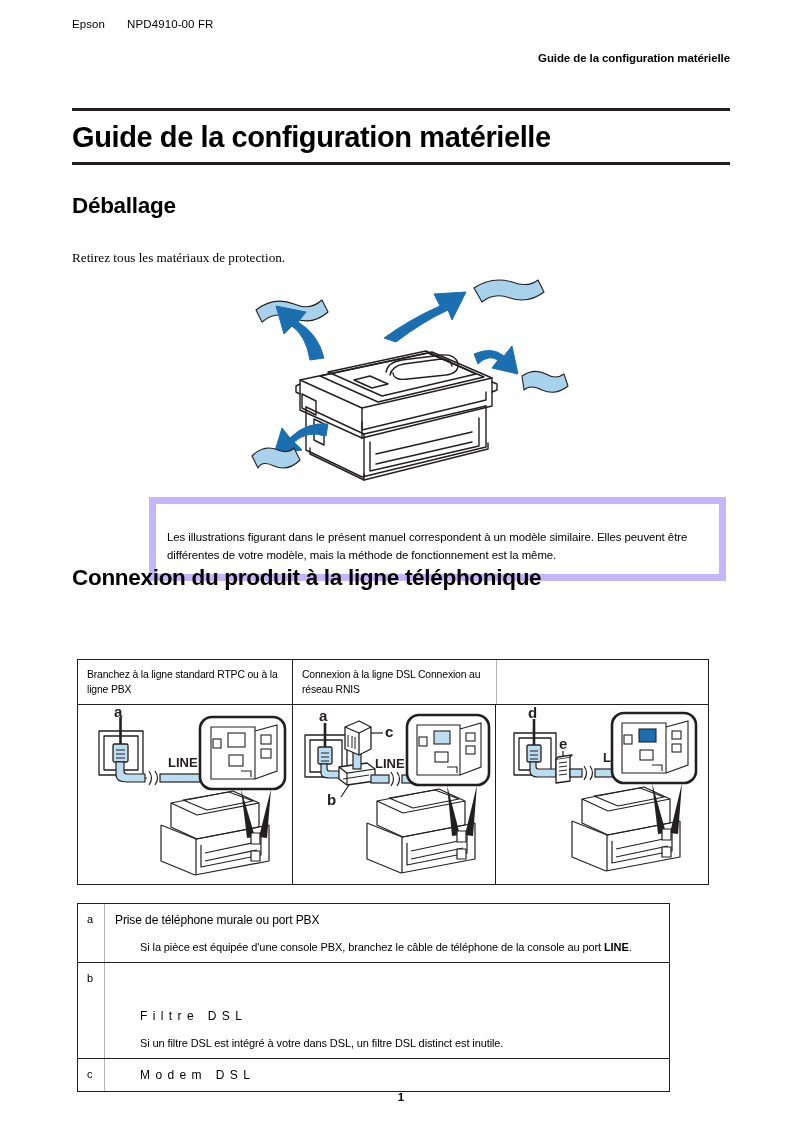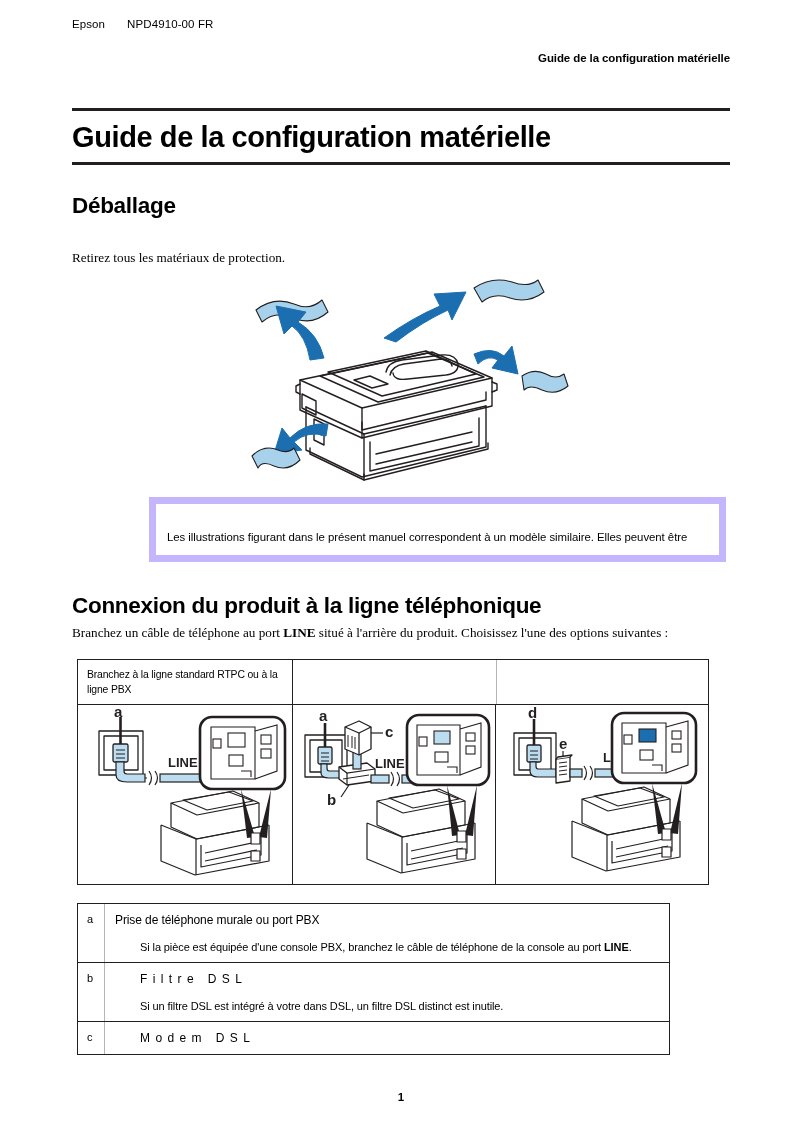--- a/index.html
+++ b/index.html
@@ -302,28 +302,29 @@
 
         <path d="M92 152 Q70 150 54 166 L46 156 L38 182 L66 178 L58 170 Q72 158 90 164 Z" fill="#1b6fb0" stroke="#1b6fb0" stroke-width="1"></path>
 
         <path d="M16 184 Q28 172 42 178 Q52 182 58 176 L64 188 Q52 200 38 194 Q26 188 22 196 Z" fill="#a8d2ec" stroke="#231f20" stroke-width="1.1" stroke-linejoin="round"></path>
       </g>
     </svg>
   </div>
 
   <div class="note-box">
     <p>Les illustrations figurant dans le présent manuel correspondent à un modèle similaire. Elles peuvent être</p>
+    <p>différentes de votre modèle, mais la méthode de fonctionnement est la même.</p>
   </div>
 
-  <h2 class="h1" style="top:565px;margin-top:28px;">Connexion du produit à la ligne téléphonique</h2>
-  <p class="body-text" style="top:625px;"><span>Branchez un câble de téléphone au port </span><b>LINE</b><span> situé à l'arrière du produit. Choisissez l'une des options suivantes :</span></p>
+  <h2 class="h1" style="top:565px;">Connexion du produit à la ligne téléphonique</h2>
 
   <div class="diag-table">
     <div class="diag-head">
       <div class="diag-head-cell dh1">Branchez à la ligne standard RTPC ou à la ligne PBX</div>
+      <div class="diag-head-cell dh2">Connexion à la ligne DSL Connexion au réseau RNIS</div>
       <div class="diag-head-cell dh3"></div>
     </div>
     <div class="diag-body">
 
       <div class="diag-cell dc1">
         <svg width="205" height="178" viewBox="0 0 205 178" xmlns="http://www.w3.org/2000/svg">
           <g fill="none" stroke="#231f20" stroke-width="1.3" stroke-linejoin="round">
 
             <rect x="16" y="26" width="44" height="44" fill="#fff"></rect>
             <rect x="21" y="31" width="34" height="34" fill="#fff"></rect>
@@ -546,21 +547,21 @@
       <div class="legend-key over"><span>a</span></div>
       <div class="legend-val">
         <p class="legend-main">Prise de téléphone murale ou port PBX</p>
         <p class="legend-sub"><span>Si la pièce est équipée d'une console PBX, branchez le câble de téléphone de la console au port </span><b>LINE</b><span>.</span></p>
       </div>
     </div>
 
     <div class="legend-row">
       <div class="legend-key">b</div>
       <div class="legend-val">
-        <p class="legend-main spaced" style="margin-left:25px;">Filtre DSL</p>
+        <p class="legend-main spaced" style="margin-left:25px;margin-top:37px;">Filtre DSL</p>
         <p class="legend-sub">Si un filtre DSL est intégré à votre dans DSL, un filtre DSL distinct est inutile.</p>
       </div>
     </div>
 
     <div class="legend-row">
       <div class="legend-key">c</div>
       <div class="legend-val">
         <p class="legend-main spaced" style="margin-left:25px;">Modem DSL</p>
       </div>
     </div>

